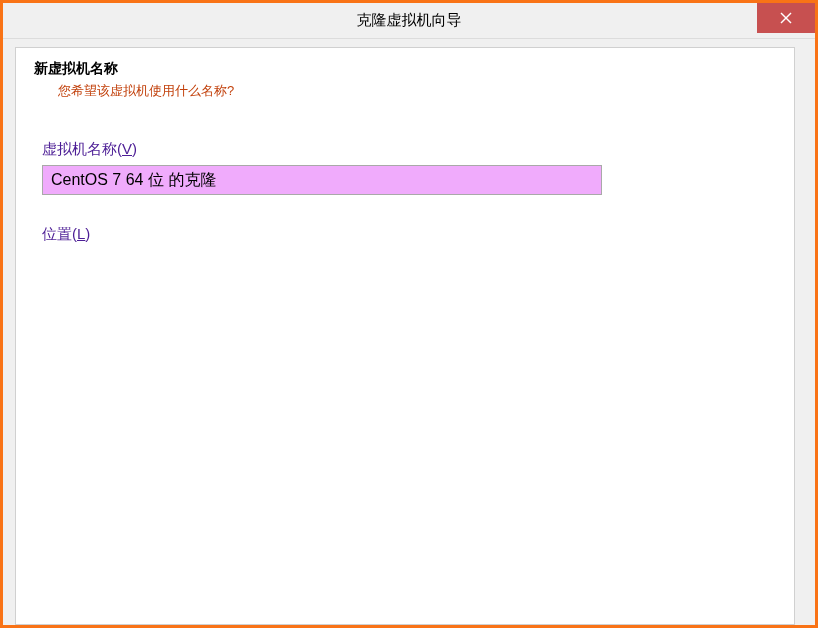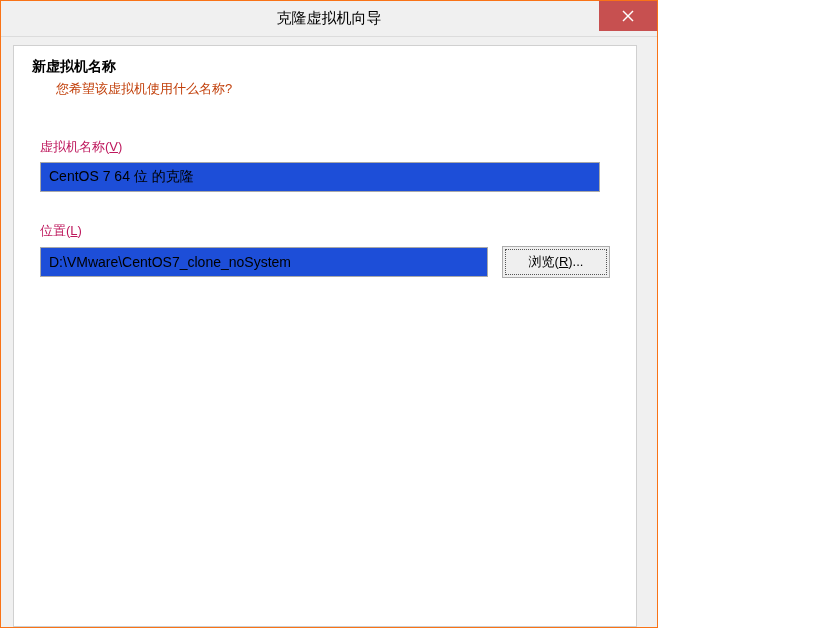--- a/index.html
+++ b/index.html
@@ -10,24 +10,24 @@
     body {
       font-family: "Microsoft YaHei", "Segoe UI", Tahoma, sans-serif;
       font-size: 13px;
       background: #fff;
       width: 818px;
       height: 628px;
       overflow: hidden;
       position: relative;
     }
     .window {
-      width: 658px;
+      width: 818px;
       height: 628px;
       background: #f0f0f0;
-      border: 1px solid #f97316;
+      border: 3px solid #f97316;
       display: flex;
       flex-direction: column;
     }
     .titlebar {
       height: 36px;
       background: #f0f0f0;
       display: flex;
       align-items: center;
       justify-content: center;
       position: relative;
@@ -76,37 +76,37 @@
       color: #c2410c;
       padding-left: 24px;
     }
     .field-group {
       margin-top: 20px;
       margin-bottom: 10px;
       padding-left: 8px;
       padding-right: 8px;
     }
     .field-label {
-      font-size: 13px;
-      color: #be185d;
+      font-size: 15px;
+      color: #4c1d95;
       margin-bottom: 6px;
       display: inline-block;
     }
     .field-row {
       display: flex;
       align-items: center;
       gap: 14px;
     }
     .text-input {
       height: 30px;
       border: 1px solid #a9a9a9;
       padding: 4px 8px;
-      font-size: 14px;
+      font-size: 16px;
       font-family: inherit;
-      background: #1d4ed8;
+      background: #f0abfc;
       outline: none;
     }
     .name-input {
       width: 560px;
     }
     .location-input {
       width: 530px;
     }
     .browse-btn {
       height: 32px;
@@ -171,24 +171,18 @@
       </label>
       <div class="field-row">
         <input type="text" class="text-input name-input" value="CentOS 7 64 位 的克隆" style="">
       </div>
     </div>
 
     <div class="field-group">
       <label class="field-label">
         <span>位置(</span><span class="underline">L</span><span>)</span>
       </label>
-      <div class="field-row">
-        <input type="text" class="text-input location-input" value="D:\VMware\CentOS7_clone_noSystem" style="">
-        <button class="browse-btn">
-          <span>浏览(</span><span class="underline">R</span><span>)...</span>
-        </button>
-      </div>
     </div>
 
   </div>
 
 
 </div>
 
 </body></html>

